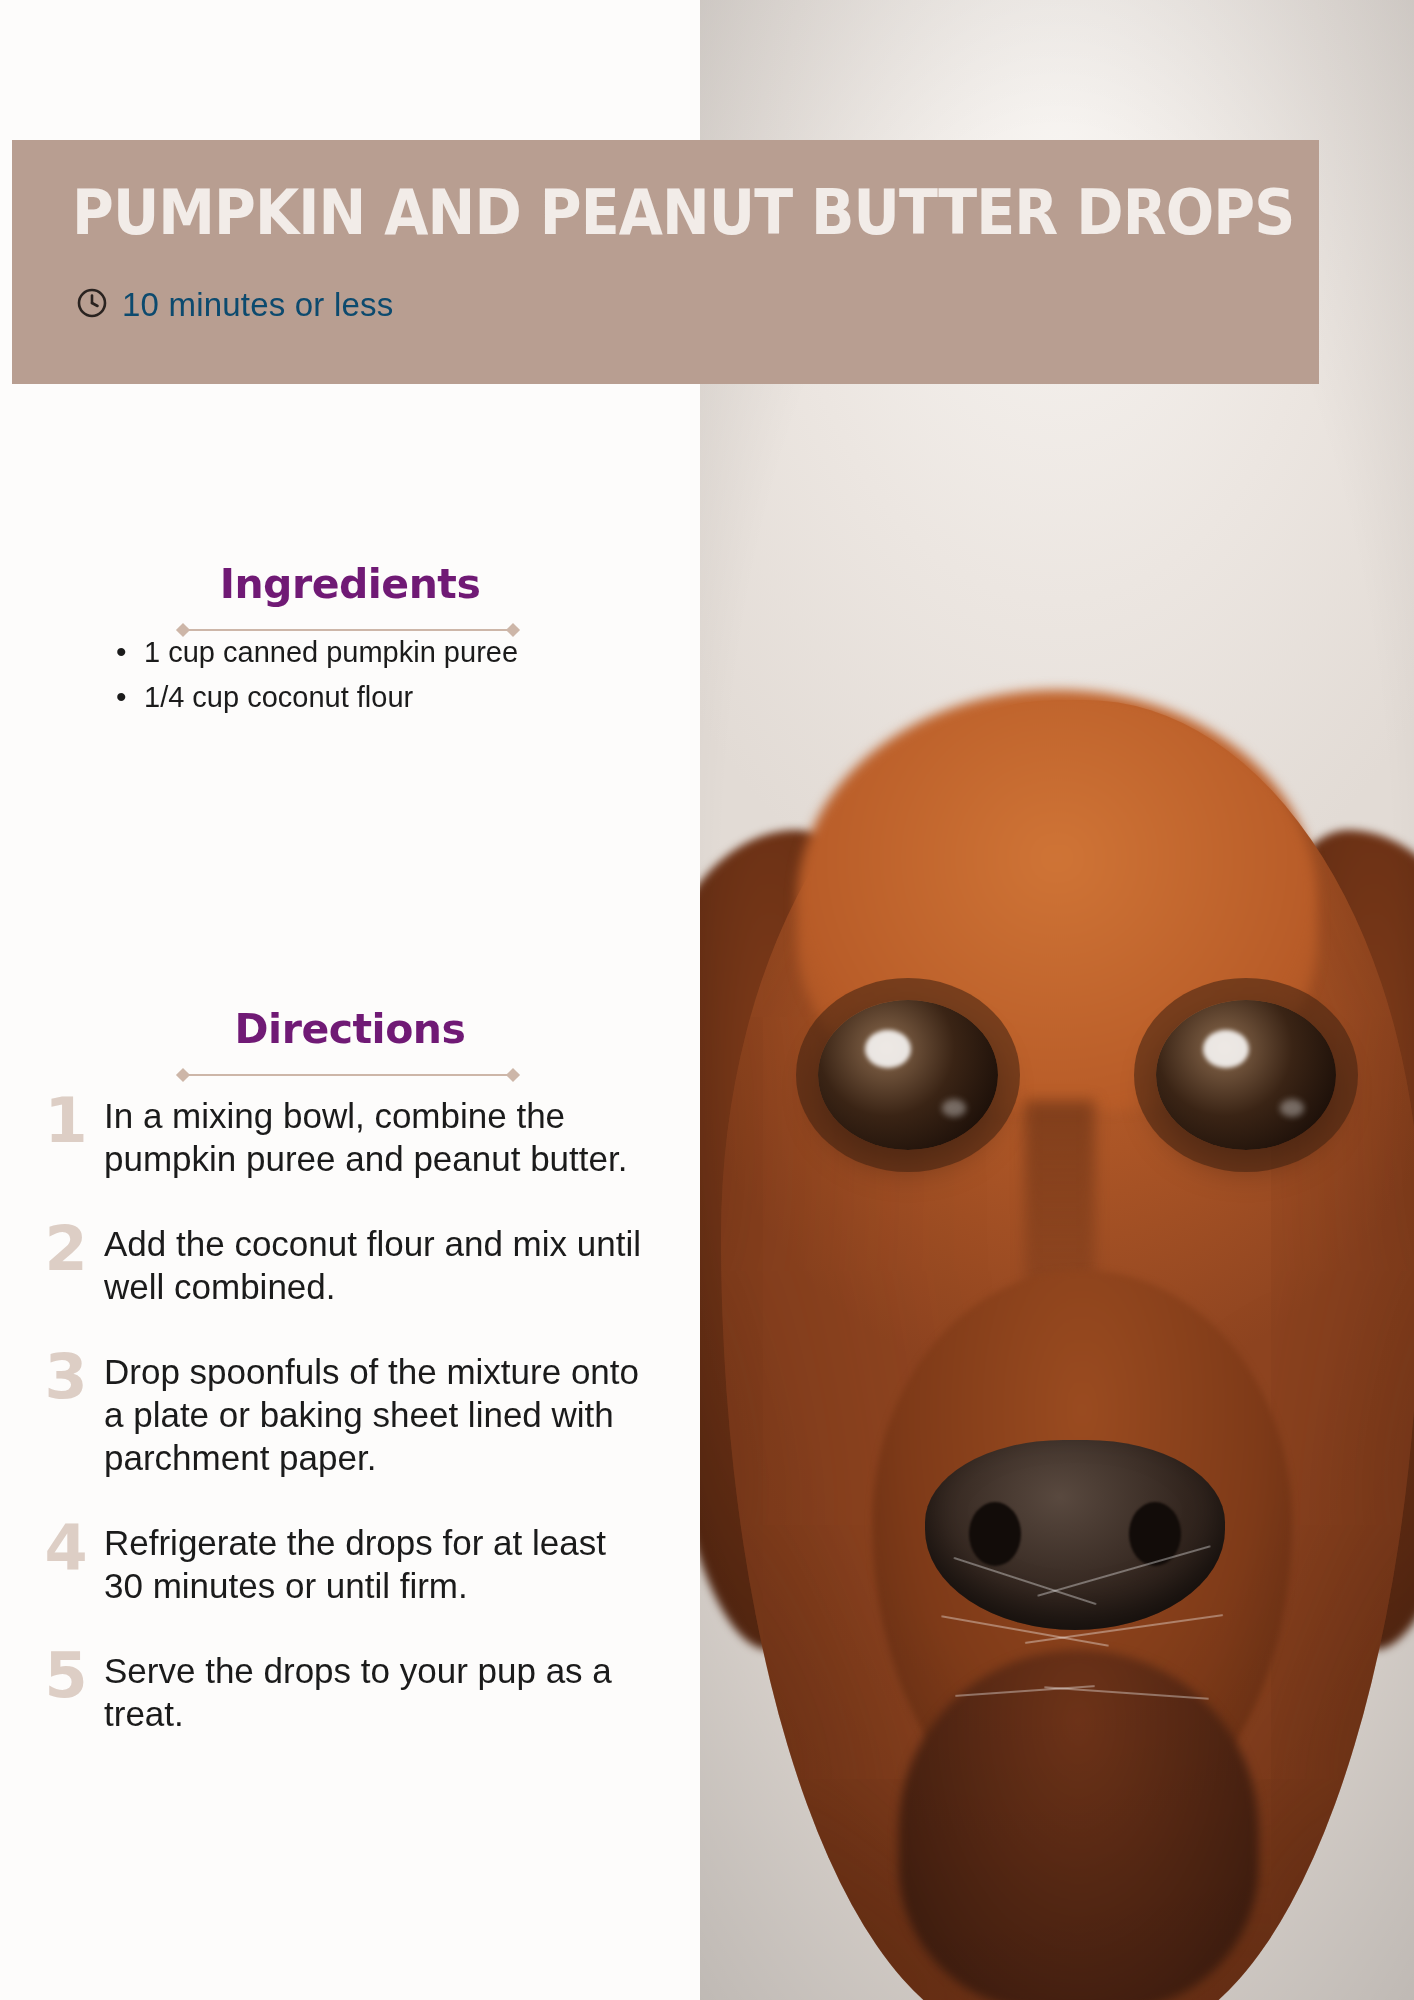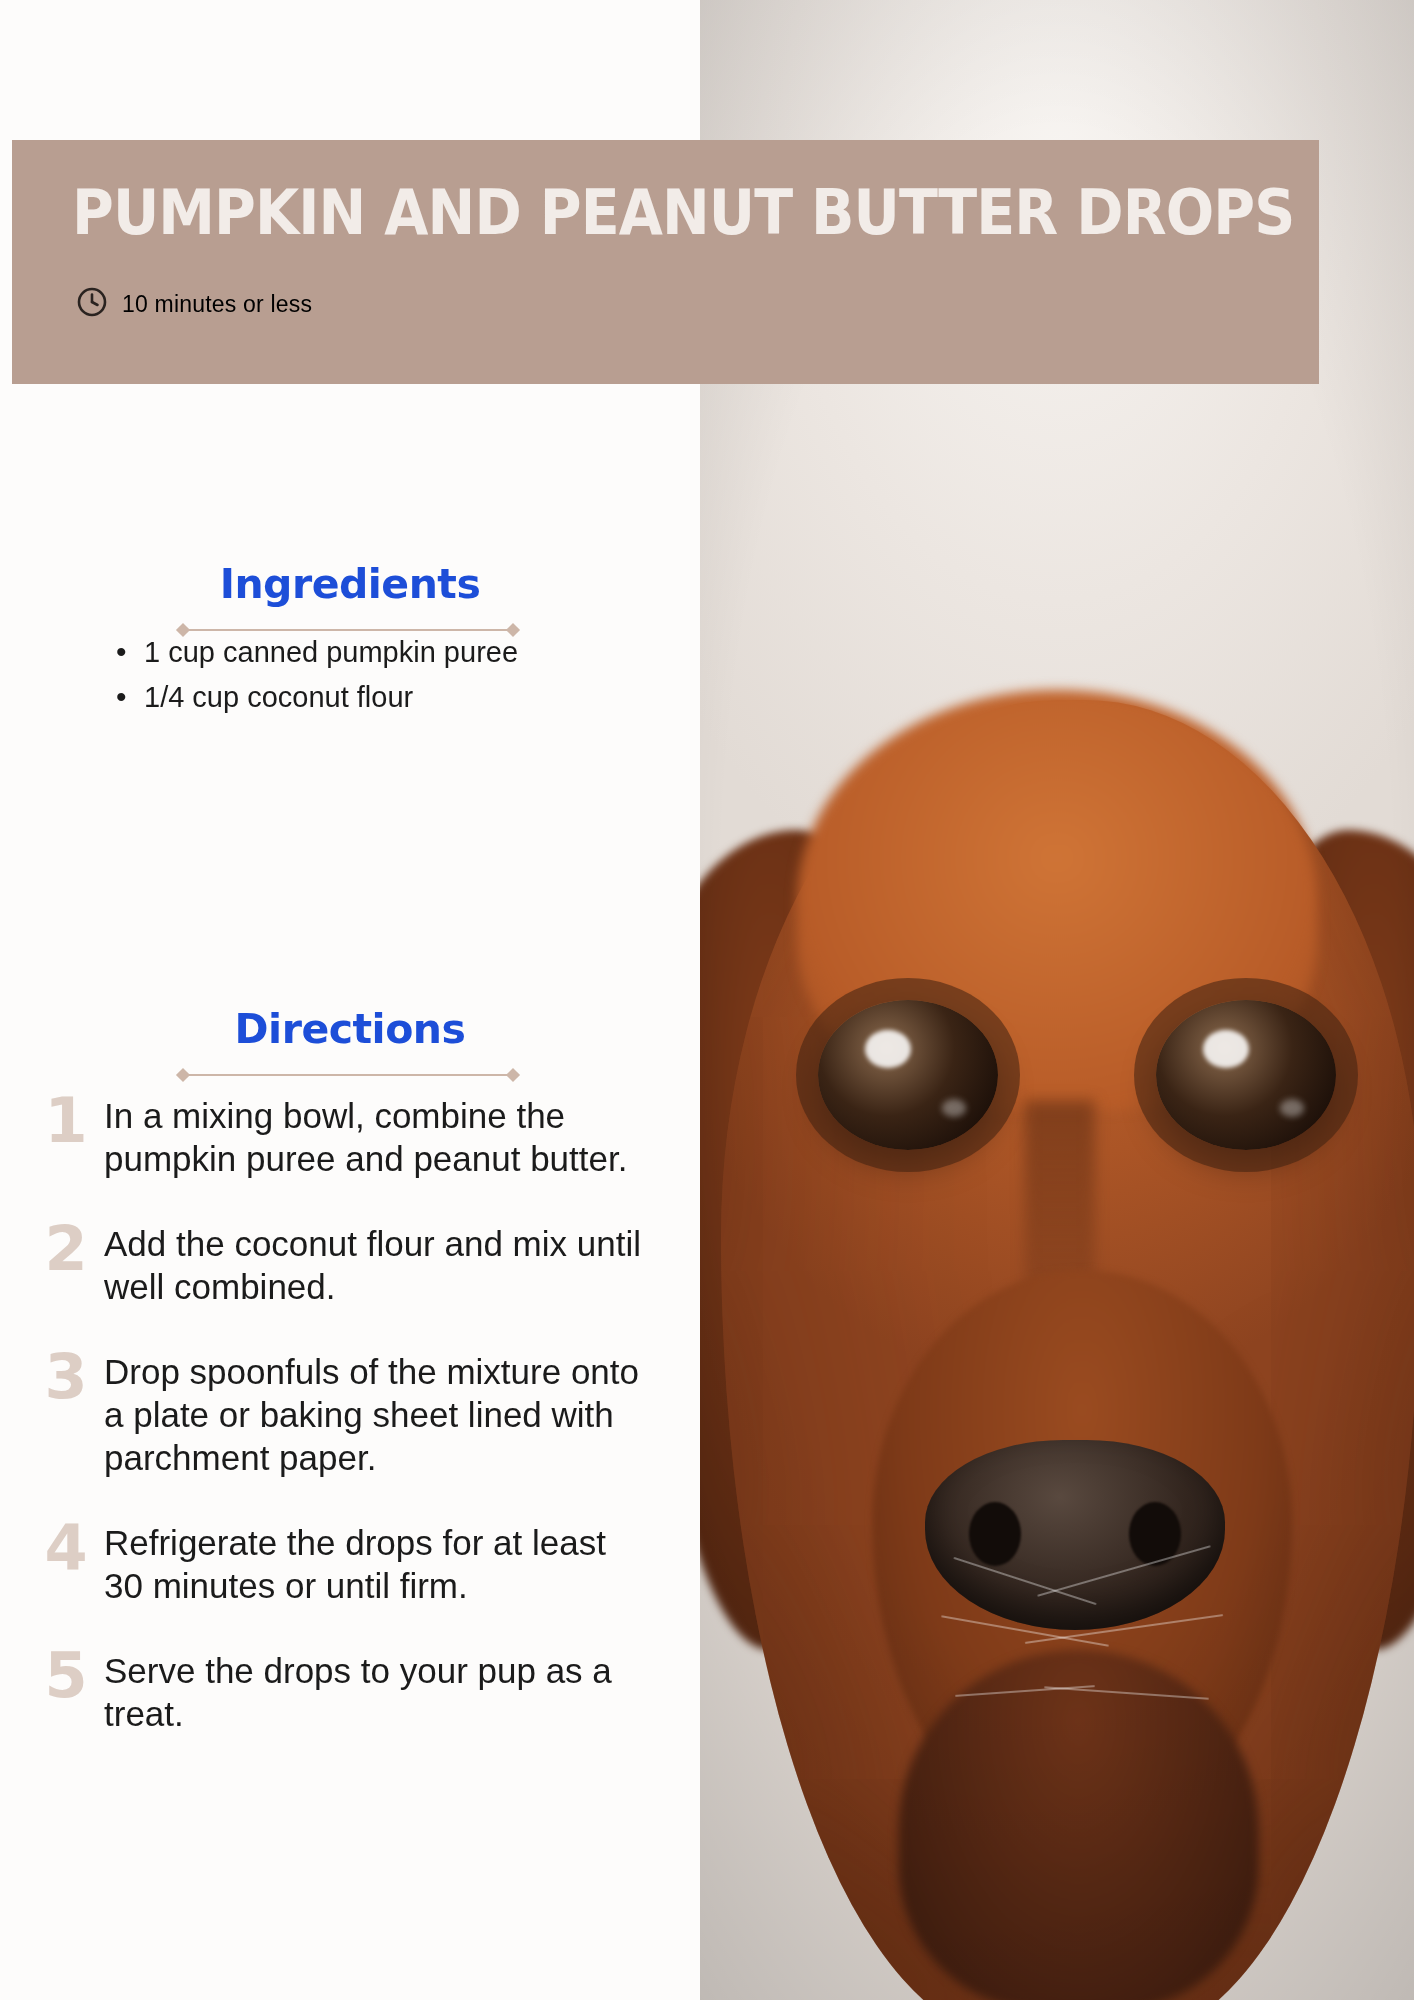--- a/index.html
+++ b/index.html
@@ -195,42 +195,42 @@
   .time-row {
     position: absolute;
     left: 64px;
     top: 146px;
     display: flex;
     align-items: center;
     gap: 14px;
   }
   .clock-icon { display: block; }
   .time-text {
-    font-size: 23px;
-    color: #000000;
+    font-size: 33px;
+    color: #0c4a6e;
     letter-spacing: .2px;
   }
 
   
   .left-col {
     position: absolute;
     left: 0;
     top: 0;
     width: 700px;
     height: 2000px;
     z-index: 4;
   }
   .section-heading {
     position: absolute;
     width: 700px;
     text-align: center;
     font-family: "DejaVu Sans", sans-serif;
     font-weight: 700;
     font-size: 41px;
-    color: #1d4ed8;
+    color: #701a75;
     letter-spacing: -.5px;
   }
   .divider {
     position: absolute;
     left: 178px;
     width: 340px;
     height: 10px;
   }
   .divider .line {
     position: absolute;

